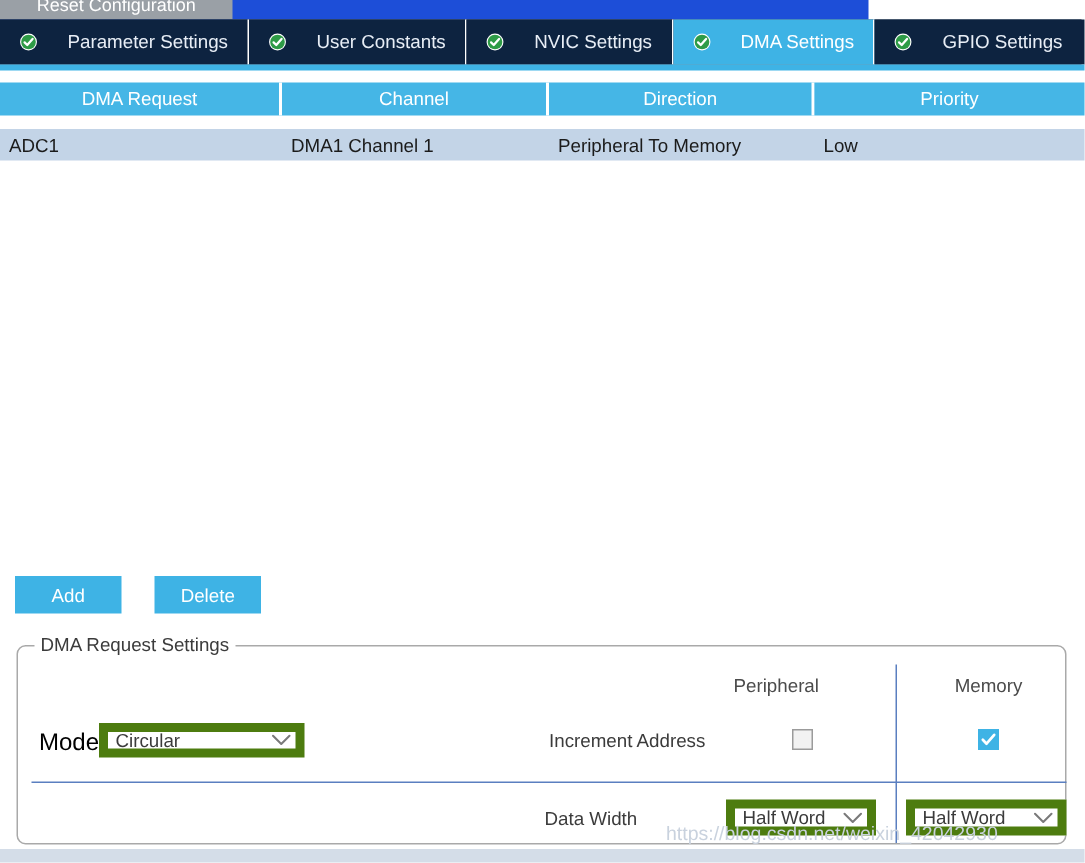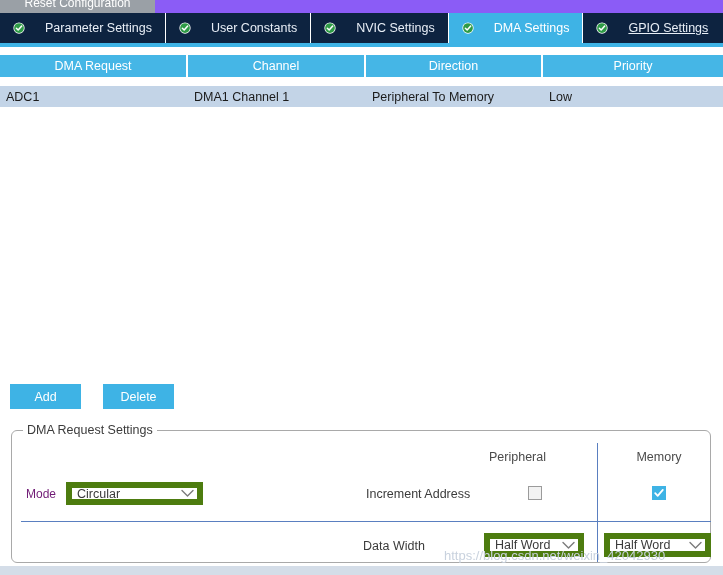--- a/index.html
+++ b/index.html
@@ -14,22 +14,22 @@
     font-family: "Liberation Sans", sans-serif;
     font-size: 12px;
     color: #333333;
     position: relative;
   }
 
   
   #top-strip {
     position: absolute;
     left: 0; top: 0;
-    width: 723px; height: 13px;
-    background: #8b5cf6;
+    width: 579px; height: 13px;
+    background: #1d4ed8;
     overflow: hidden;
   }
   #reset-config-button {
     position: absolute;
     left: 0; top: -9px;
     width: 155px; height: 22px;
     background: #9aa0a6;
     color: #ffffff;
     font-size: 12px;
     line-height: 22px;
@@ -53,21 +53,21 @@
     align-items: center;
     gap: 20px;
     padding: 0 13px;
     background: #0d2340;
     color: #e8eef6;
     font-size: 12.5px;
     white-space: nowrap;
     border-right: 1px solid #ffffff;
     cursor: pointer;
   }
-  .tab:last-child { border-right: none; text-decoration: underline; }
+  .tab:last-child { border-right: none; }
   .tab.active {
     background: #3eb3e5;
     color: #ffffff;
   }
   .tab-check {
     width: 12px; height: 12px;
     flex: 0 0 12px;
     display: block;
   }
   #tab-underline {
@@ -184,22 +184,22 @@
   #horizontal-divider {
     position: absolute;
     left: 21px; top: 521px;
     width: 690px; height: 1px;
     background: #5a7fc0;
   }
 
   #mode-label {
     position: absolute;
     left: 26px; top: 487px;
-    font-size: 12px;
-    color: #701a75;
+    font-size: 16px;
+    color: #000000;
   }
   #mode-select {
     position: absolute;
     left: 66px; top: 482px;
     width: 137px; height: 23px;
   }
   #increment-address-label {
     position: absolute;
     left: 366px; top: 487px;
     font-size: 12.5px;

